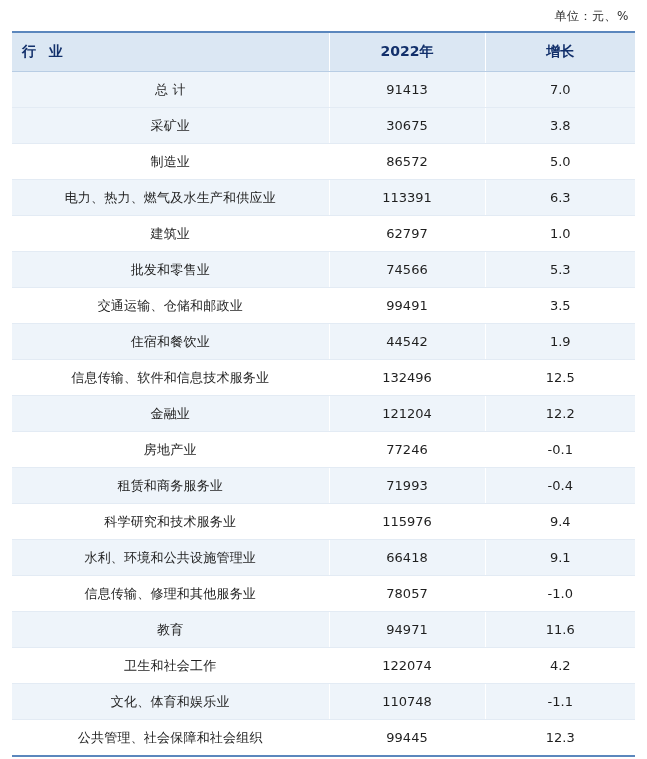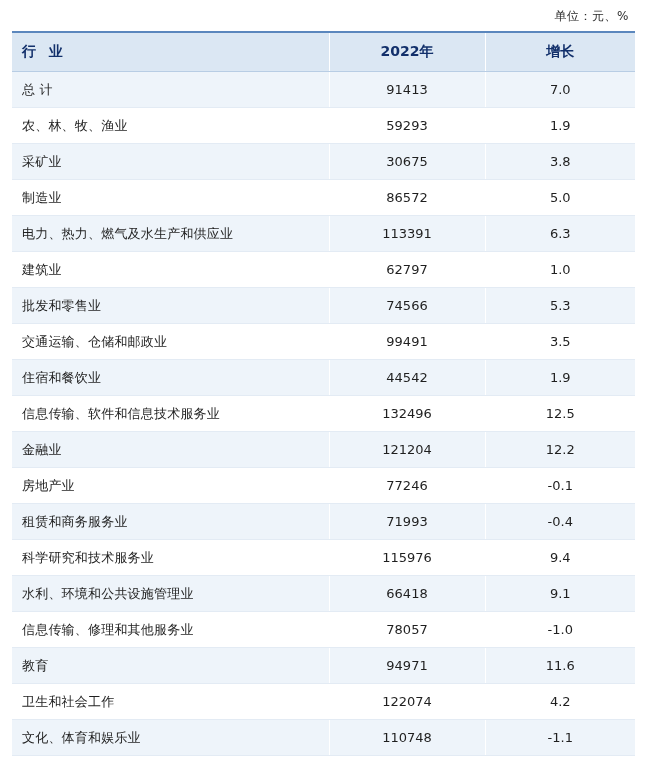--- a/index.html
+++ b/index.html
@@ -58,21 +58,21 @@
     border-left: 1px solid #ffffff;
   }
   table.data-table tbody td {
     height: 29px;
     padding: 3px 10px;
     border-bottom: 1px solid #e3ebf4;
     font-size: 13px;
     color: #1f1f1f;
   }
   table.data-table tbody td.cell-industry {
-    text-align: left;
+    text-align: center;
     letter-spacing: 0.2px;
     margin-left: 16px;
   }
   table.data-table tbody td.cell-num {
     text-align: center;
     border-left: 1px solid #ffffff;
     font-size: 13px;
   }
   table.data-table tbody tr.odd td { background: #eef4fa; }
   table.data-table tbody tr.even td { background: #ffffff; }
@@ -98,25 +98,20 @@
         <th class="th-num">2022年</th>
         <th class="th-num">增长</th>
       </tr>
     </thead>
     <tbody>
       <tr class="odd">
         <td class="cell-industry spaced-total">总  计</td>
         <td class="cell-num">91413</td>
         <td class="cell-num">7.0</td>
       </tr>
-      <tr class="even">
-        <td class="cell-industry">农、林、牧、渔业</td>
-        <td class="cell-num">59293</td>
-        <td class="cell-num">1.9</td>
-      </tr>
       <tr class="odd">
         <td class="cell-industry">采矿业</td>
         <td class="cell-num">30675</td>
         <td class="cell-num">3.8</td>
       </tr>
       <tr class="even">
         <td class="cell-industry">制造业</td>
         <td class="cell-num">86572</td>
         <td class="cell-num">5.0</td>
       </tr>

